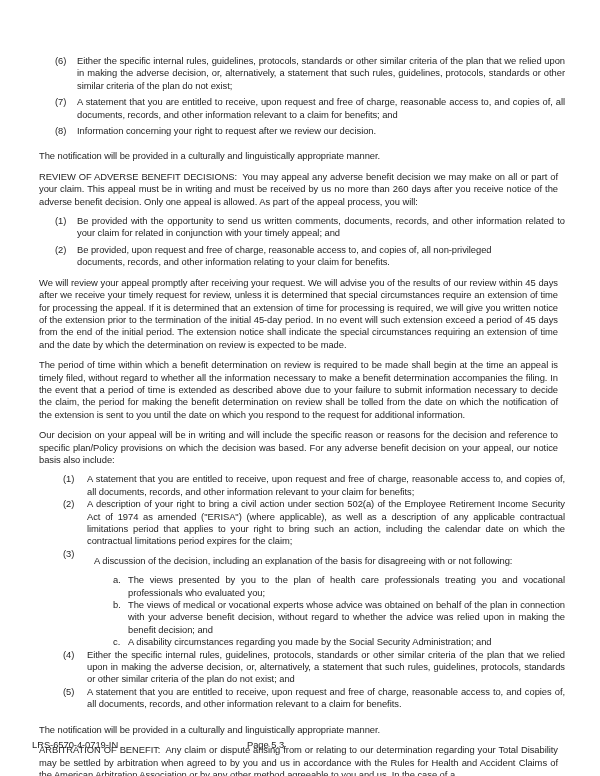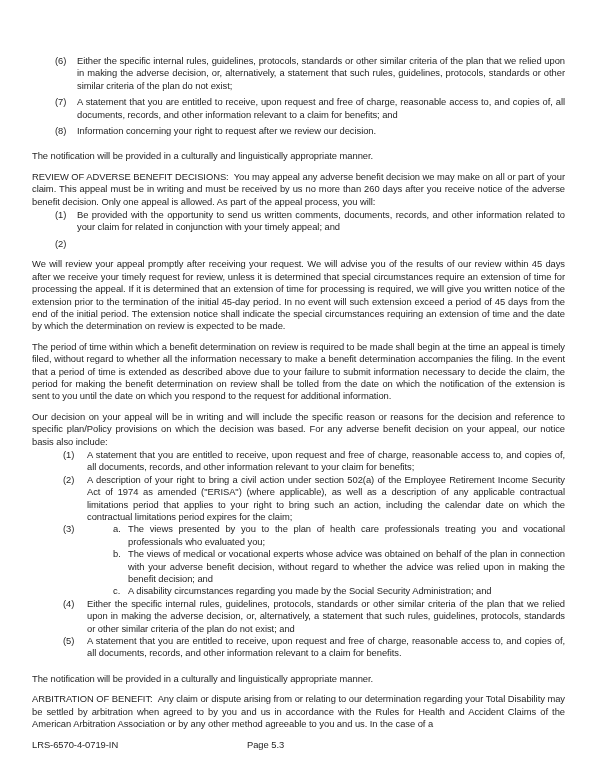--- a/index.html
+++ b/index.html
@@ -4,21 +4,21 @@
 <style>
   html,body{margin:0;padding:0;background:#ffffff;}
   .page{
     position:relative;width:600px;height:776px;background:#ffffff;overflow:hidden;
     font-family:"Liberation Sans",sans-serif;color:#1e1e1e;
   }
   .content{
     position:absolute;top:55px;left:32px;width:533px;
     font-size:9.4px;line-height:12.4px;letter-spacing:-0.05px;text-align:justify;
   }
-  .para{margin:0;}
+  .para{margin:7px;}
   .bold-head{font-weight:normal;margin-right:5px;}
   .list1{margin-left:23px;}
   .list2{margin-left:31px;}
   .li{display:flex;}
   .gap4{margin-bottom:4px;}
   .num1{flex:0 0 22px;}
   .num2{flex:0 0 24px;}
   .txt{flex:1;text-align:justify;}
   .txt-narrow{flex:none;width:433px;text-align:left;}
   .sublist{margin-left:26px;}
@@ -59,40 +59,42 @@
     <p class="para mt8">
       <span class="bold-head">REVIEW OF ADVERSE BENEFIT DECISIONS:</span><span>You may appeal any adverse benefit decision we may make on all or part of your claim. This appeal must be in writing and must be received by us no more than 260 days after you receive notice of the adverse benefit decision. Only one appeal is allowed. As part of the appeal process, you will:</span>
     </p>
     <div class="list1 mt1">
       <div class="li gap4">
         <span class="num1">(1)</span>
         <span class="txt">Be provided with the opportunity to send us written comments, documents, records, and other information related to your claim for related in conjunction with your timely appeal; and</span>
       </div>
       <div class="li">
         <span class="num1">(2)</span>
+        <span class="txt txt-narrow">Be provided, upon request and free of charge, reasonable access to, and copies of, all non-privileged documents, records, and other information relating to your claim for benefits.</span>
       </div>
     </div>
 
     <p class="para mt8">We will review your appeal promptly after receiving your request. We will advise you of the results of our review within 45 days after we receive your timely request for review, unless it is determined that special circumstances require an extension of time for processing the appeal. If it is determined that an extension of time for processing is required, we will give you written notice of the extension prior to the termination of the initial 45-day period. In no event will such extension exceed a period of 45 days from the end of the initial period. The extension notice shall indicate the special circumstances requiring an extension of time and the date by which the determination on review is expected to be made.</p>
 
     <p class="para mt8">The period of time within which a benefit determination on review is required to be made shall begin at the time an appeal is timely filed, without regard to whether all the information necessary to make a benefit determination accompanies the filing. In the event that a period of time is extended as described above due to your failure to submit information necessary to decide the claim, the period for making the benefit determination on review shall be tolled from the date on which the notification of the extension is sent to you until the date on which you respond to the request for additional information.</p>
 
     <p class="para mt8">Our decision on your appeal will be in writing and will include the specific reason or reasons for the decision and reference to specific plan/Policy provisions on which the decision was based. For any adverse benefit decision on your appeal, our notice basis also include:</p>
     <div class="list2 mt1">
       <div class="li">
         <span class="num2">(1)</span>
         <span class="txt">A statement that you are entitled to receive, upon request and free of charge, reasonable access to, and copies of, all documents, records, and other information relevant to your claim for benefits;</span>
       </div>
       <div class="li">
         <span class="num2">(2)</span>
         <span class="txt">A description of your right to bring a civil action under section 502(a) of the Employee Retirement Income Security Act of 1974 as amended ("ERISA") (where applicable), as well as a description of any applicable contractual limitations period that applies to your right to bring such an action, including the calendar date on which the contractual limitations period expires for the claim;</span>
       </div>
       <div class="li">
         <span class="num2">(3)</span>
         <div class="txt">
+          <p class="para">A discussion of the decision, including an explanation of the basis for disagreeing with or not following:</p>
           <div class="sublist">
             <div class="li">
               <span class="numsub">a.</span>
               <span class="txt">The views presented by you to the plan of health care professionals treating you and vocational professionals who evaluated you;</span>
             </div>
             <div class="li">
               <span class="numsub">b.</span>
               <span class="txt">The views of medical or vocational experts whose advice was obtained on behalf of the plan in connection with your adverse benefit decision, without regard to whether the advice was relied upon in making the benefit decision; and</span>
             </div>
             <div class="li">

